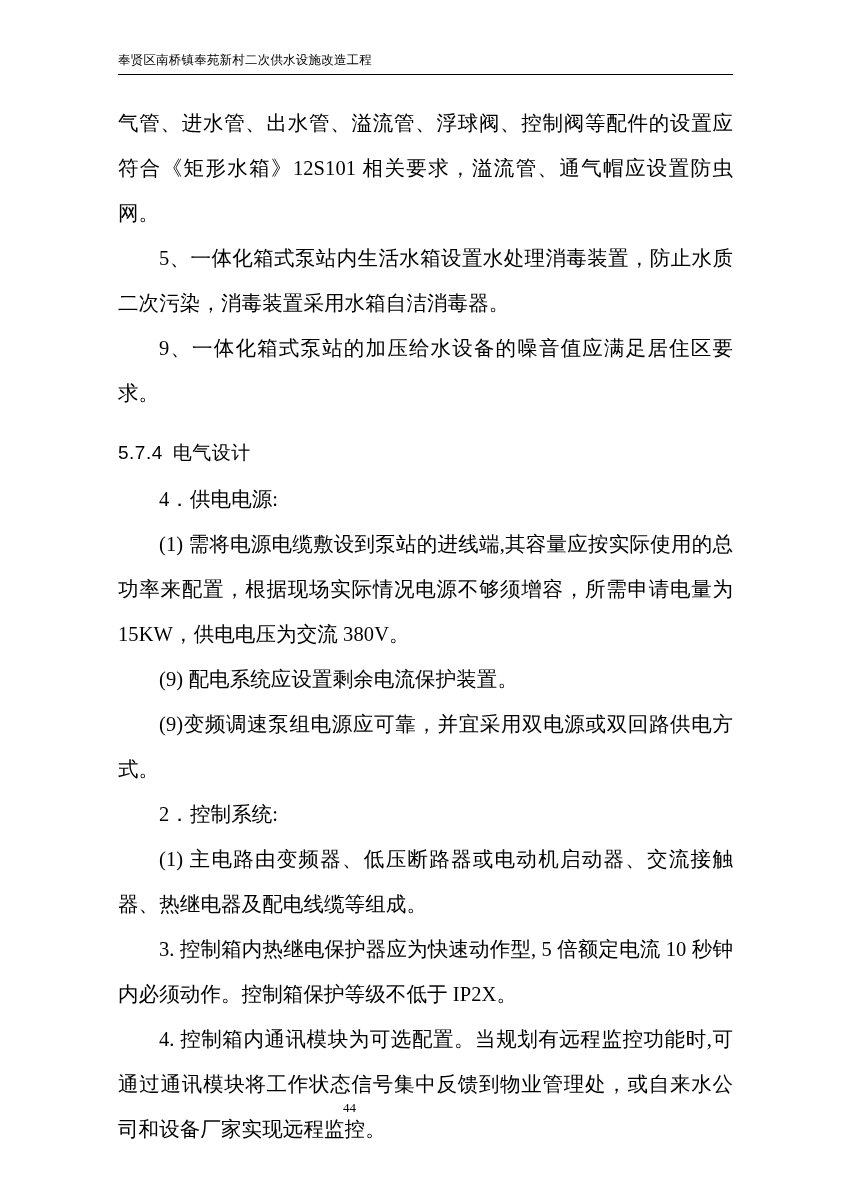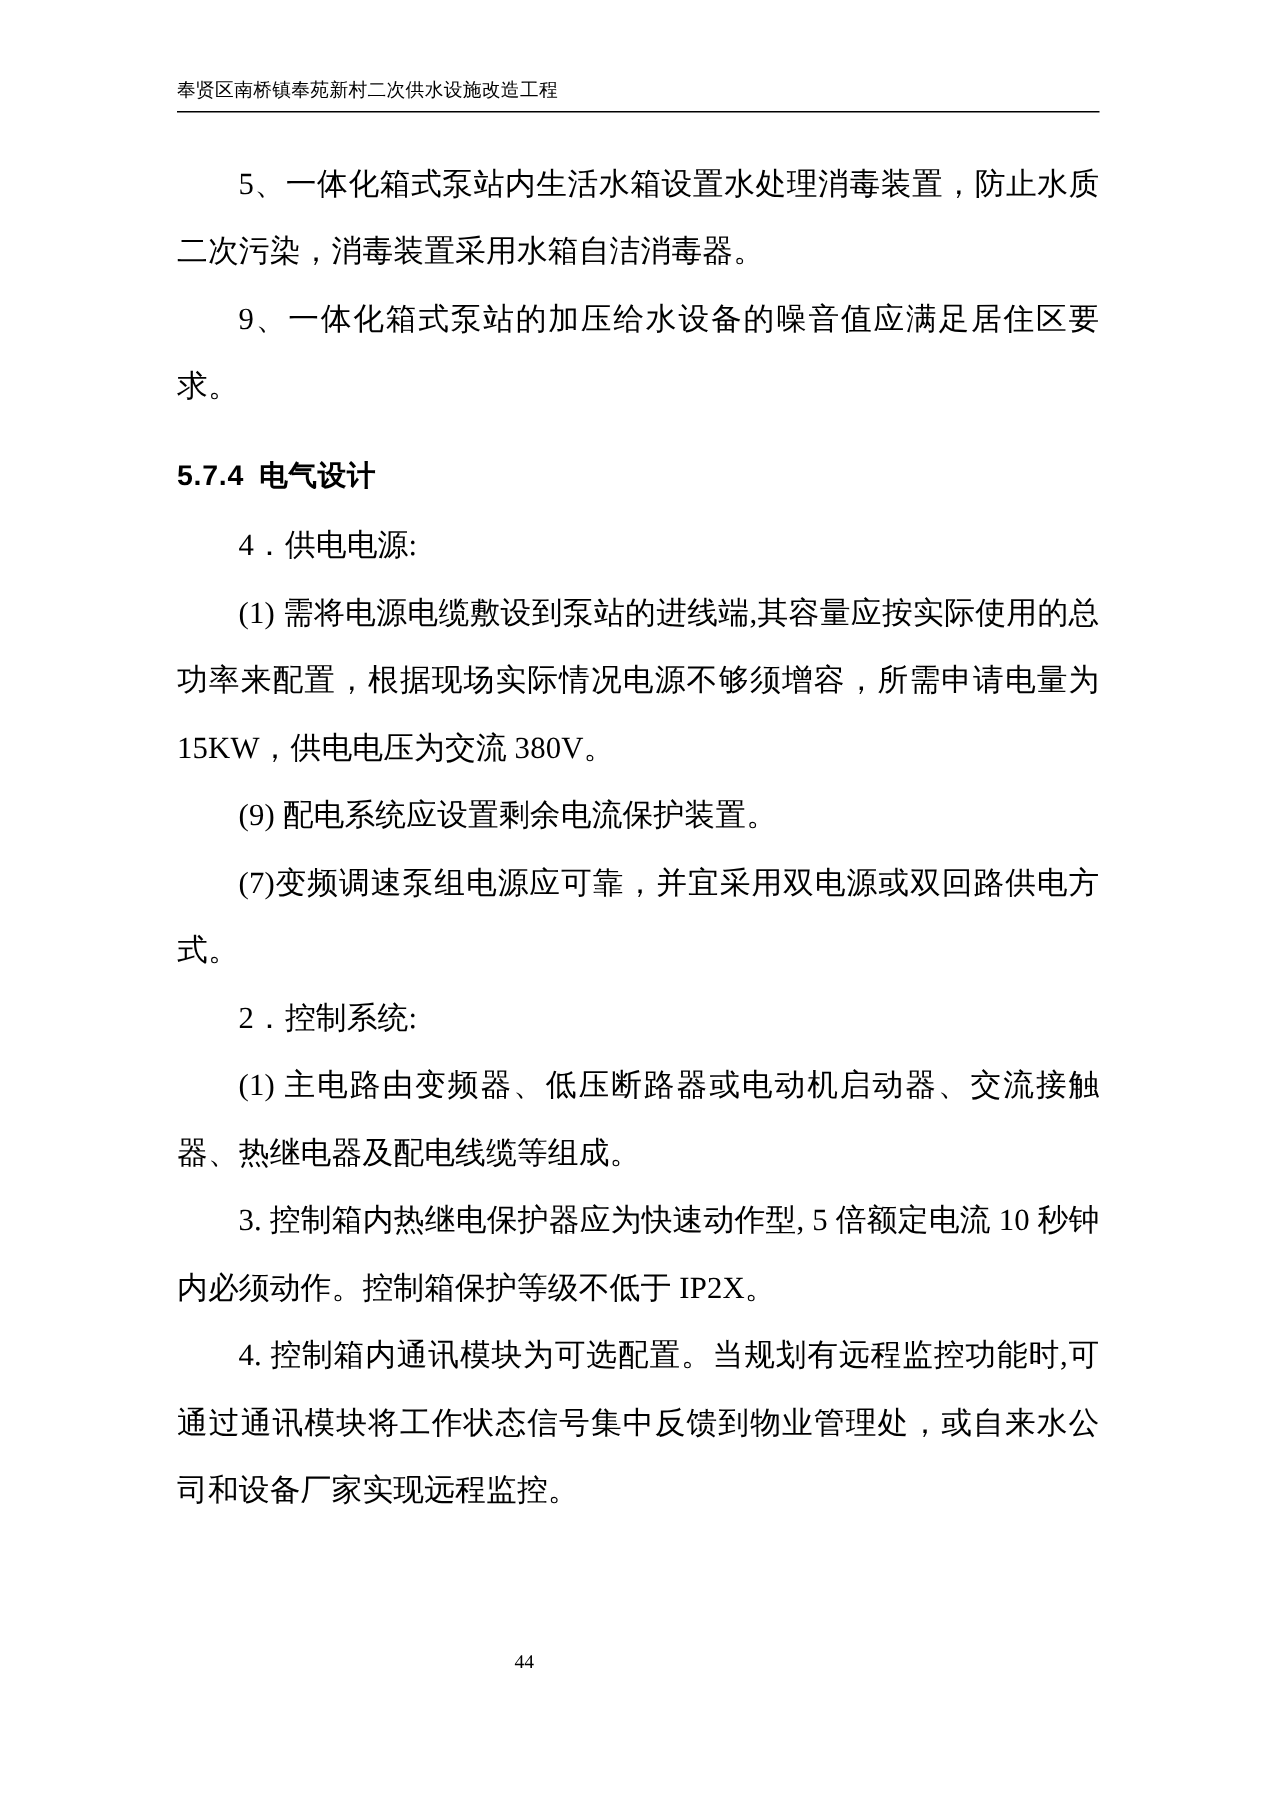--- a/index.html
+++ b/index.html
@@ -47,21 +47,21 @@
     letter-spacing: 0.1px;
   }
   p {
     margin: 0;
   }
   .indent {
     text-indent: 41px;
   }
   .sec-heading {
     font-family: "Liberation Sans", "DejaVu Sans", sans-serif;
-    font-weight: bold;
+    font-weight: normal;
     font-size: 19px;
     line-height: 45px;
     margin-top: 14px;
     margin-bottom: 2px;
     letter-spacing: 0.5px;
   }
   .sec-heading .num {
     margin-right: 10px;
   }
   .pagenum {
@@ -78,31 +78,32 @@
 <body>
 
 <div class="page">
 
   <div class="content">
 
     <div class="header">奉贤区南桥镇奉苑新村二次供水设施改造工程</div>
 
     <div class="body-text">
 
+      <p>气管、进水管、出水管、溢流管、浮球阀、控制阀等配件的设置应符合《矩形水箱》12S101 相关要求，溢流管、通气帽应设置防虫网。</p>
       <p class="indent">5、一体化箱式泵站内生活水箱设置水处理消毒装置，防止水质二次污染，消毒装置采用水箱自洁消毒器。</p>
       <p class="indent">9、一体化箱式泵站的加压给水设备的噪音值应满足居住区要求。</p>
 
       <div class="sec-heading">
         <span class="num">5.7.4</span><span>电气设计</span>
       </div>
 
       <p class="indent">4．供电电源:</p>
       <p class="indent">(1) 需将电源电缆敷设到泵站的进线端,其容量应按实际使用的总功率来配置，根据现场实际情况电源不够须增容，所需申请电量为 15KW，供电电压为交流 380V。</p>
       <p class="indent">(9) 配电系统应设置剩余电流保护装置。</p>
-      <p class="indent">(7)变频调速泵组电源应可靠，并宜采用双电源或双回路供电方式。</p>
+      <p class="indent">(9)变频调速泵组电源应可靠，并宜采用双电源或双回路供电方式。</p>
       <p class="indent">2．控制系统:</p>
       <p class="indent">(1) 主电路由变频器、低压断路器或电动机启动器、交流接触器、热继电器及配电线缆等组成。</p>
       <p class="indent">3. 控制箱内热继电保护器应为快速动作型, 5 倍额定电流 10 秒钟内必须动作。控制箱保护等级不低于 IP2X。</p>
       <p class="indent">4. 控制箱内通讯模块为可选配置。当规划有远程监控功能时,可通过通讯模块将工作状态信号集中反馈到物业管理处，或自来水公司和设备厂家实现远程监控。</p>
 
     </div>
   </div>
 
   <div class="pagenum">44</div>
 

